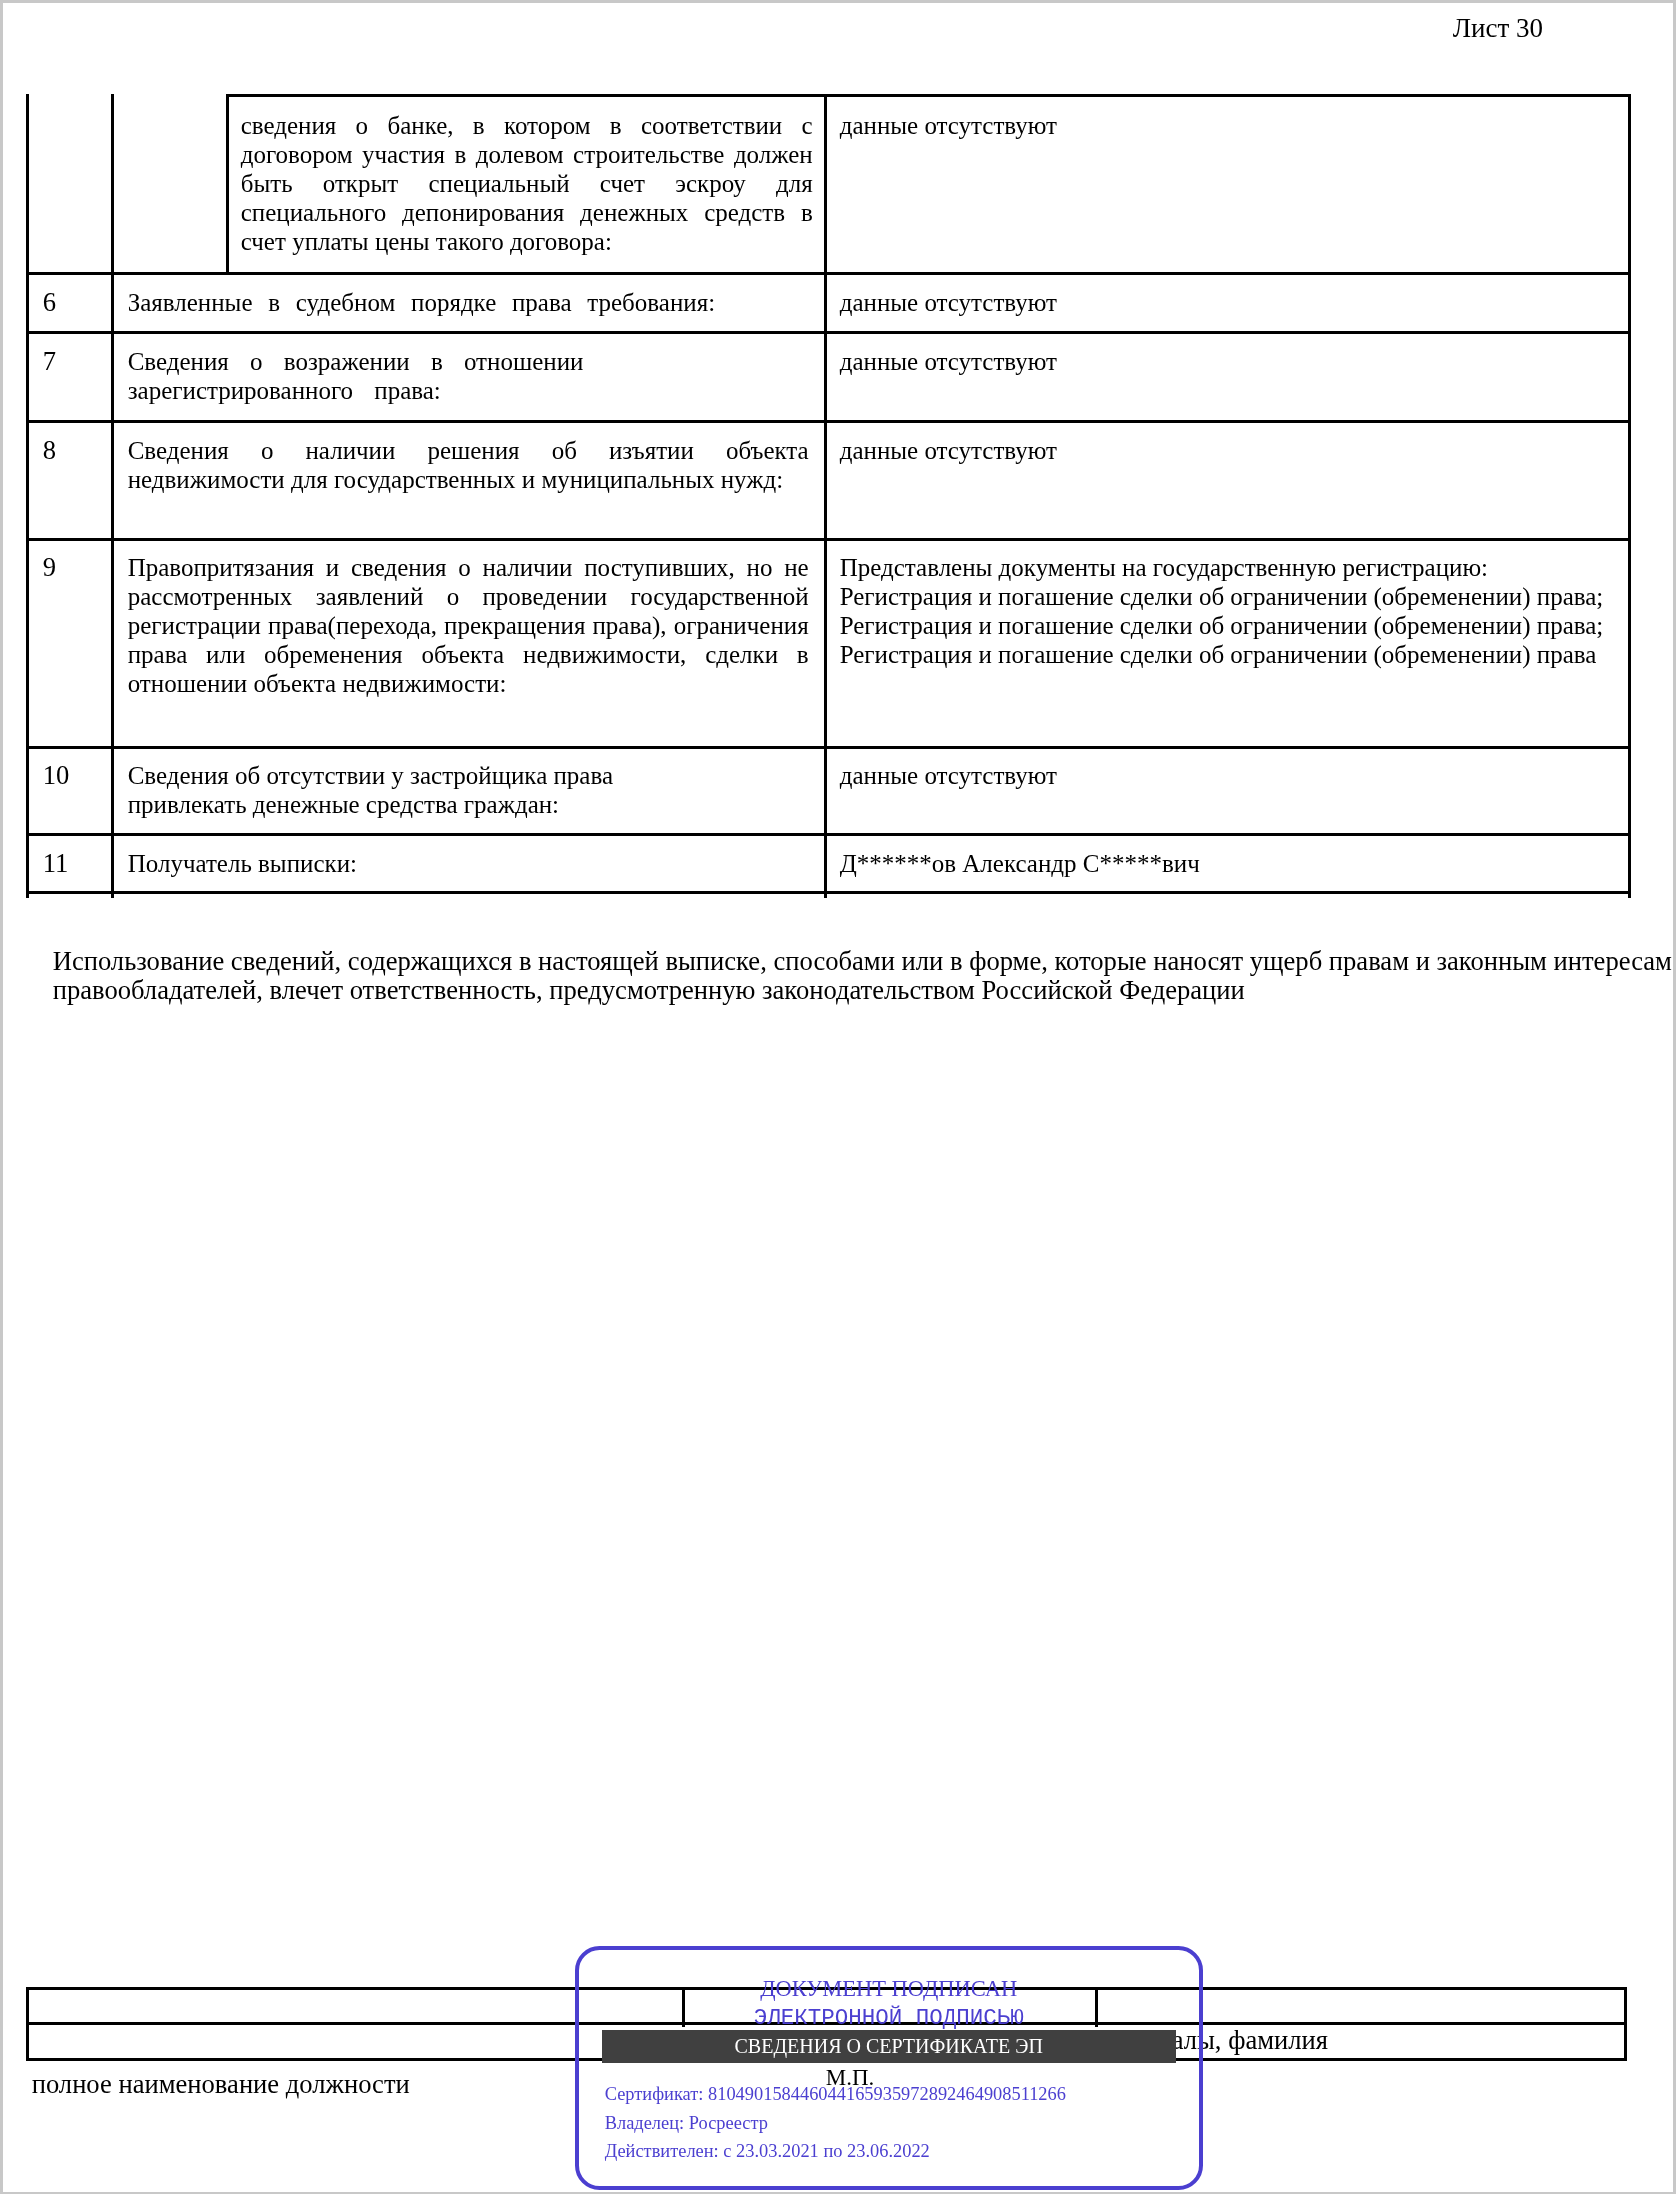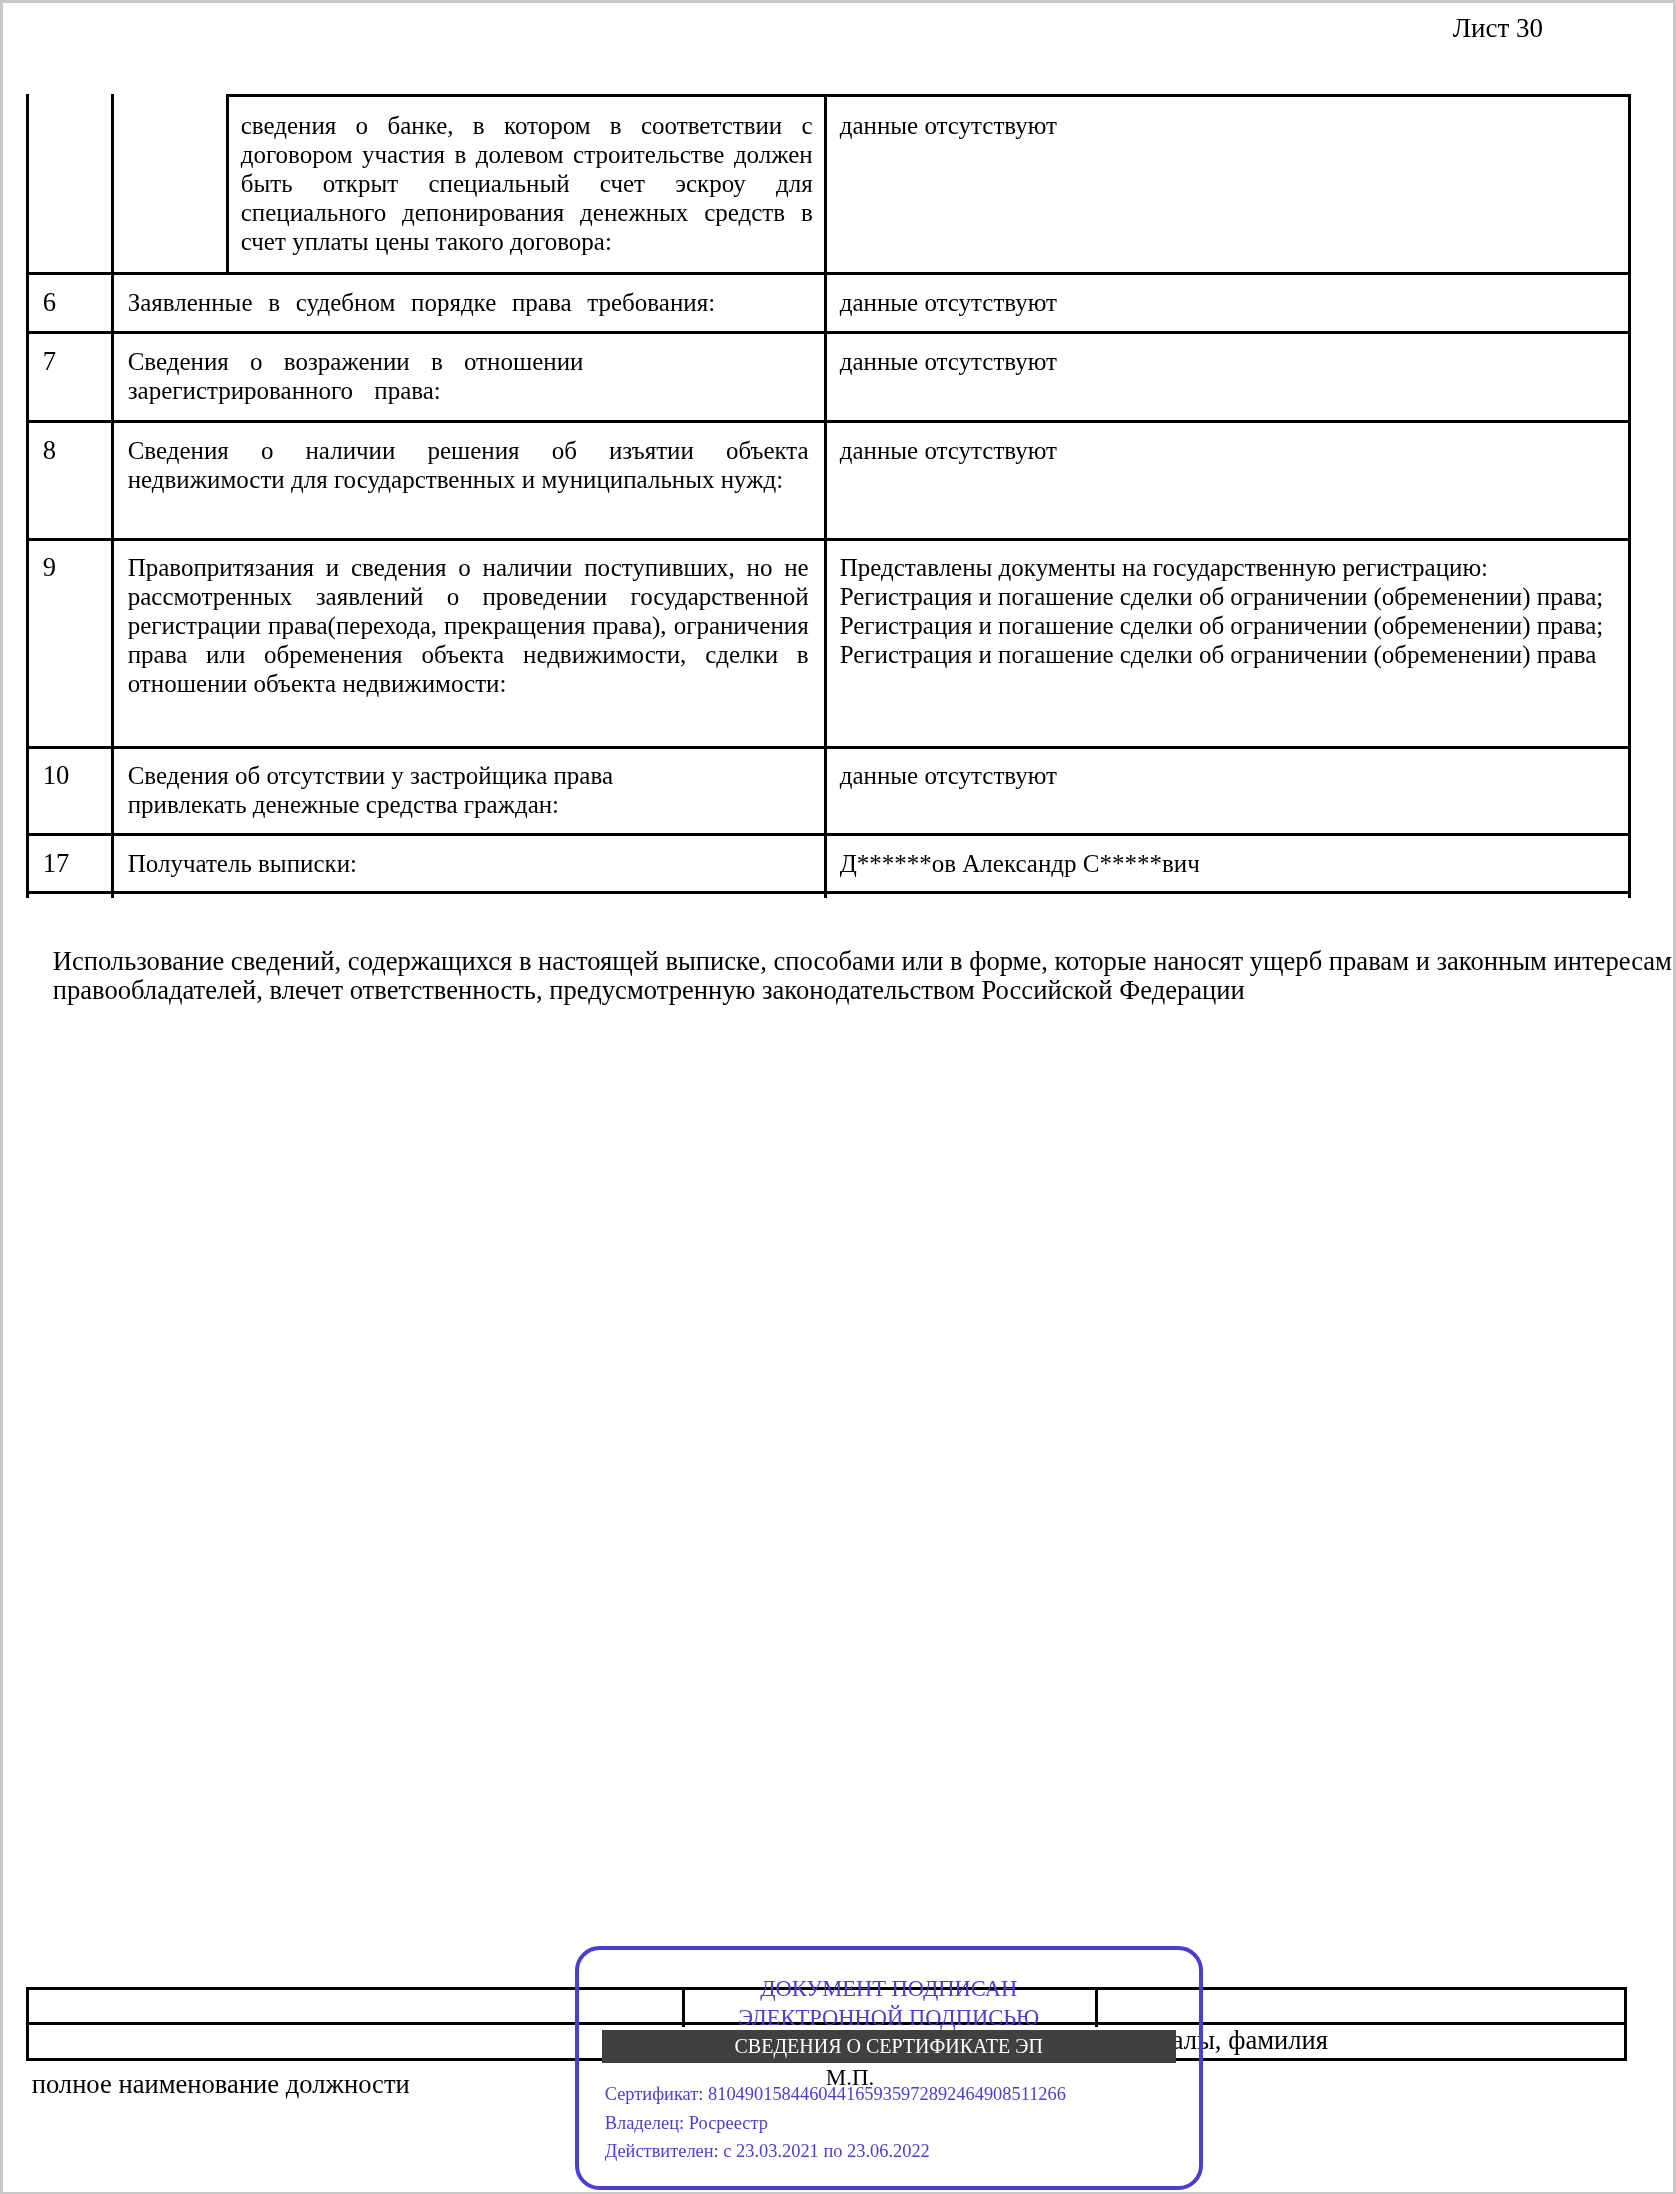--- a/index.html
+++ b/index.html
@@ -111,21 +111,21 @@
       <div class="cell-text" style="left:837px; top:550px; width:777px;">Представлены документы на государственную регистрацию: Регистрация и погашение сделки об ограничении (обременении) права; Регистрация и погашение сделки об ограничении (обременении) права; Регистрация и погашение сделки об ограничении (обременении) права</div>
     </div>
 
     <div>
       <div class="num" style="left:40px; top:758px;">10</div>
       <div class="cell-text" style="left:125px; top:758px; width:559px;">Сведения об отсутствии у застройщика права привлекать денежные средства граждан:</div>
       <div class="cell-text" style="left:837px; top:758px; width:777px;">данные отсутствуют</div>
     </div>
 
     <div>
-      <div class="num" style="left:40px; top:846px;">17</div>
+      <div class="num" style="left:40px; top:846px;">11</div>
       <div class="cell-text" style="left:125px; top:846px; width:681px;">Получатель выписки:</div>
       <div class="cell-text" style="left:837px; top:846px; width:777px;">Д******ов Александр С*****вич</div>
     </div>
   </div>
 
   <div class="notice">Использование сведений, содержащихся в настоящей выписке, способами или в форме, которые наносят ущерб правам и законным интересам правообладателей, влечет ответственность, предусмотренную законодательством Российской Федерации</div>
 
   <div>
     <div class="hl" style="left:23px; top:1984px; width:1601px;"></div>
     <div class="hl" style="left:23px; top:2019px; width:1601px;"></div>
@@ -134,21 +134,21 @@
     <div class="vl" style="left:679px; top:1984px; height:40px;"></div>
     <div class="vl" style="left:1092px; top:1984px; height:40px;"></div>
     <div class="vl" style="left:1621px; top:1984px; height:74px;"></div>
 
     <div class="sig-label" style="left:29px; top:2023px;margin-top:44px;">полное наименование должности</div>
     <div class="sig-label" style="left:1169px; top:2023px;">алы, фамилия</div>
   </div>
 
   <div class="stamp">
     <div class="stamp-title" style="top:16.3px;">ДОКУМЕНТ ПОДПИСАН</div>
-    <div class="stamp-title" style="top:45px;">ЭЛЕКТРОННОЙ ПОДПИСЬЮ</div>
+    <div class="stamp-title" style="top:45px;font-family:Liberation Mono, monospace;">ЭЛЕКТРОННОЙ ПОДПИСЬЮ</div>
   </div>
   <div class="stamp-banner">СВЕДЕНИЯ О СЕРТИФИКАТЕ ЭП</div>
   <div class="mp">М.П.</div>
   <div class="stamp-line" style="top:2079px;">Сертификат: 810490158446044165935972892464908511266</div>
   <div class="stamp-line" style="top:2108px;">Владелец: Росреестр</div>
   <div class="stamp-line" style="top:2136px;">Действителен: с 23.03.2021 по 23.06.2022</div>
 
 </div>
 
 

